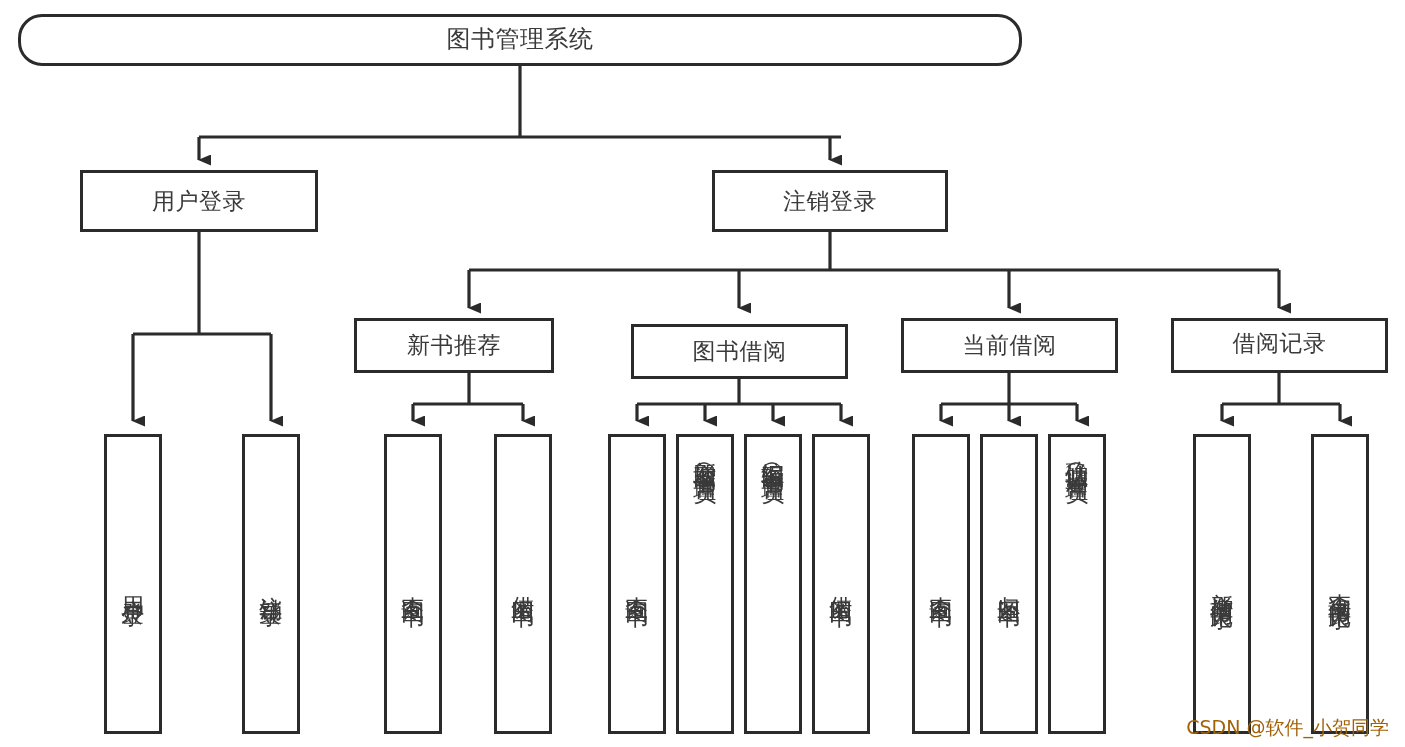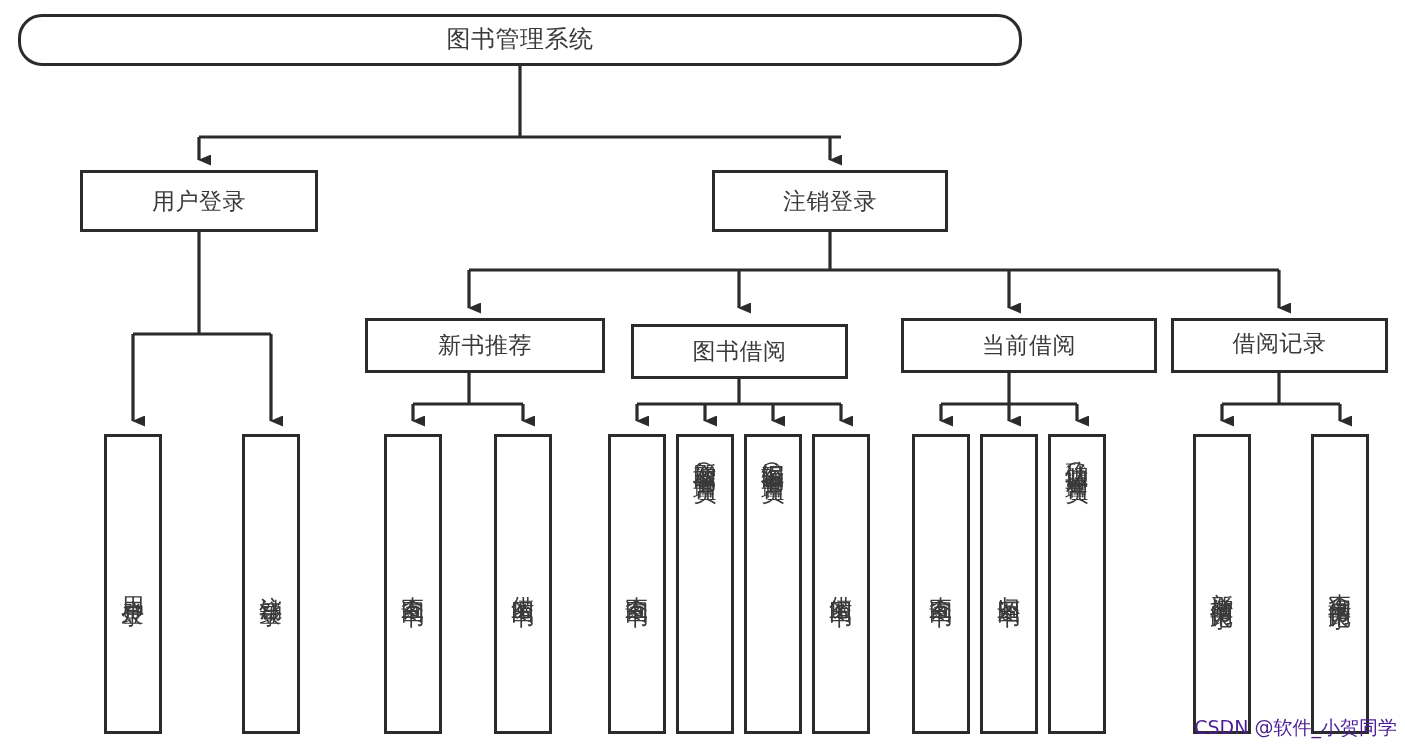--- a/index.html
+++ b/index.html
@@ -60,24 +60,24 @@
     font-size: 23px;
     letter-spacing: 3px;
     white-space: nowrap;
   }
   .node.v.mid {
     align-items: center;
     padding-top: 0;
   }
   .watermark {
     position: absolute;
-    right: 8px;
+    right: 16px;
     bottom: 6px;
     font-size: 19px;
-    color: #4c1d95;
+    color: #a16207;
     z-index: 5;
     white-space: nowrap;
     font-family: "DejaVu Sans", "Liberation Sans", sans-serif;
   }
 </style>
 </head>
 <body>
 
 <div id="canvas">
 
@@ -135,27 +135,27 @@
     <span class="lbl">图书管理系统</span>
   </div>
 
   <div class="node h" style="left:80px; top:170px; width:238px; height:62px;">
     <span class="lbl">用户登录</span>
   </div>
   <div class="node h" style="left:712px; top:170px; width:236px; height:62px;">
     <span class="lbl">注销登录</span>
   </div>
 
-  <div class="node h" style="left:365px; top:318px; width:240px; height:55px;">
+  <div class="node h" style="left:354px; top:318px; width:200px; height:55px;">
     <span class="lbl">新书推荐</span>
   </div>
   <div class="node h" style="left:631px; top:324px; width:217px; height:55px;">
     <span class="lbl">图书借阅</span>
   </div>
-  <div class="node h" style="left:901px; top:318px; width:256px; height:55px;">
+  <div class="node h" style="left:901px; top:318px; width:217px; height:55px;">
     <span class="lbl">当前借阅</span>
   </div>
   <div class="node h" style="left:1171px; top:318px; width:217px; height:55px;font-family:Liberation Mono, monospace;">
     <span class="lbl">借阅记录</span>
   </div>
 
   <div class="node v mid" style="left:104px; top:434px; width:58px; height:300px;">
     <span class="lbl">用户登录</span>
   </div>
   <div class="node v mid" style="left:242px; top:434px; width:58px; height:300px;">

